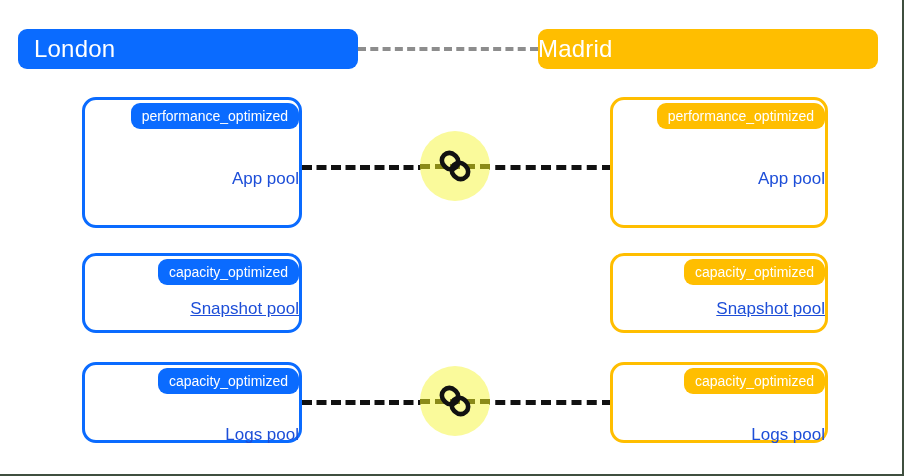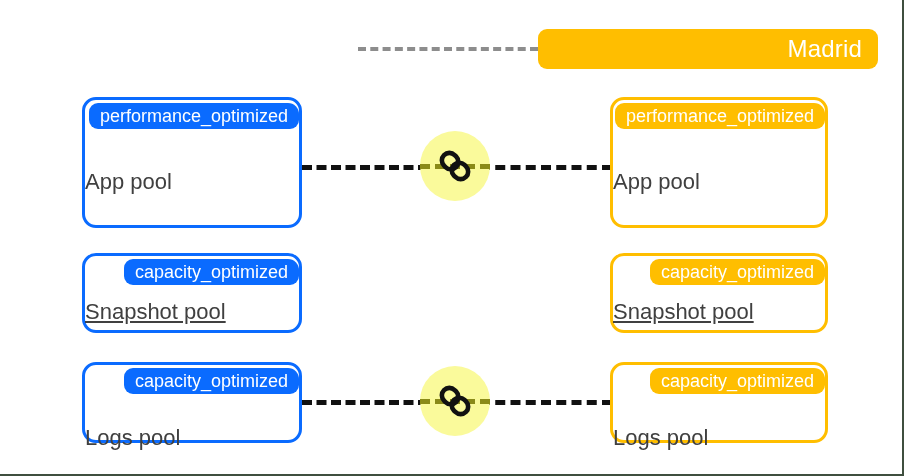--- a/index.html
+++ b/index.html
@@ -39,21 +39,20 @@
     width: 340px;
     background: #0a6bff;
     justify-content: flex-start;
     padding-left: 16px;
   }
   .region-bar.right {
     left: 538px;
     top: 29px;
     width: 340px;
     background: #ffbe00;
-    justify-content: flex-end;
     padding-right: 16px;
   }
 
   
   .region-link {
     position: absolute;
     left: 358px;
     top: 47px;
     width: 180px;
     height: 0;
@@ -102,38 +101,38 @@
     border-radius: 14px;
     border: 3px solid #0a6bff;
     z-index: 2;
   }
   .pool.amber { border-color: #ffbe00; }
 
   .pool-name {
     position: absolute;
     left: 0;
     right: 0;
-    text-align: left;
-    color: #404040;
-    font-size: 22px;
+    text-align: right;
+    color: #1d4ed8;
+    font-size: 17px;
     white-space: nowrap;
   }
 
   .pool-badge {
     position: absolute;
     top: 3px;
     right: 0px;
     height: 26px;
     display: flex;
     align-items: center;
     justify-content: center;
     padding: 0 11px;
     background: #0a6bff;
     color: #ffffff;
-    font-size: 18px;
+    font-size: 14px;
     white-space: nowrap;
     border-radius: 9px 11px 9px 9px;
     box-sizing: border-box;
   }
   .pool.amber .pool-badge { background: #ffbe00; }
 
   
   .pool.c-l1 { left: 82px;  top: 97px;  width: 220px; height: 131px; }
   .pool.c-l2 { left: 82px;  top: 253px; width: 220px; height: 80px;  }
   .pool.c-l3 { left: 82px;  top: 362px; width: 220px; height: 81px;  }
@@ -143,20 +142,23 @@
 
   .pool.c-l1 .pool-name, .pool.c-r1 .pool-name { top: 69px; }
   .pool.c-l2 .pool-name, .pool.c-r2 .pool-name { top: 43px; text-decoration: underline; }
   .pool.c-l3 .pool-name, .pool.c-r3 .pool-name { top: 60px; }
 </style>
 </head>
 <body>
 
 <div id="canvas">
 
+  <div class="region-bar left">
+    <span>London</span>
+  </div>
   <div class="region-bar right">
     <span>Madrid</span>
   </div>
 
   <div class="region-link"></div>
 
   <div class="pool-link l1"></div>
   <div class="pool-link r1"></div>
 
   <div class="pool-link l3"></div>

